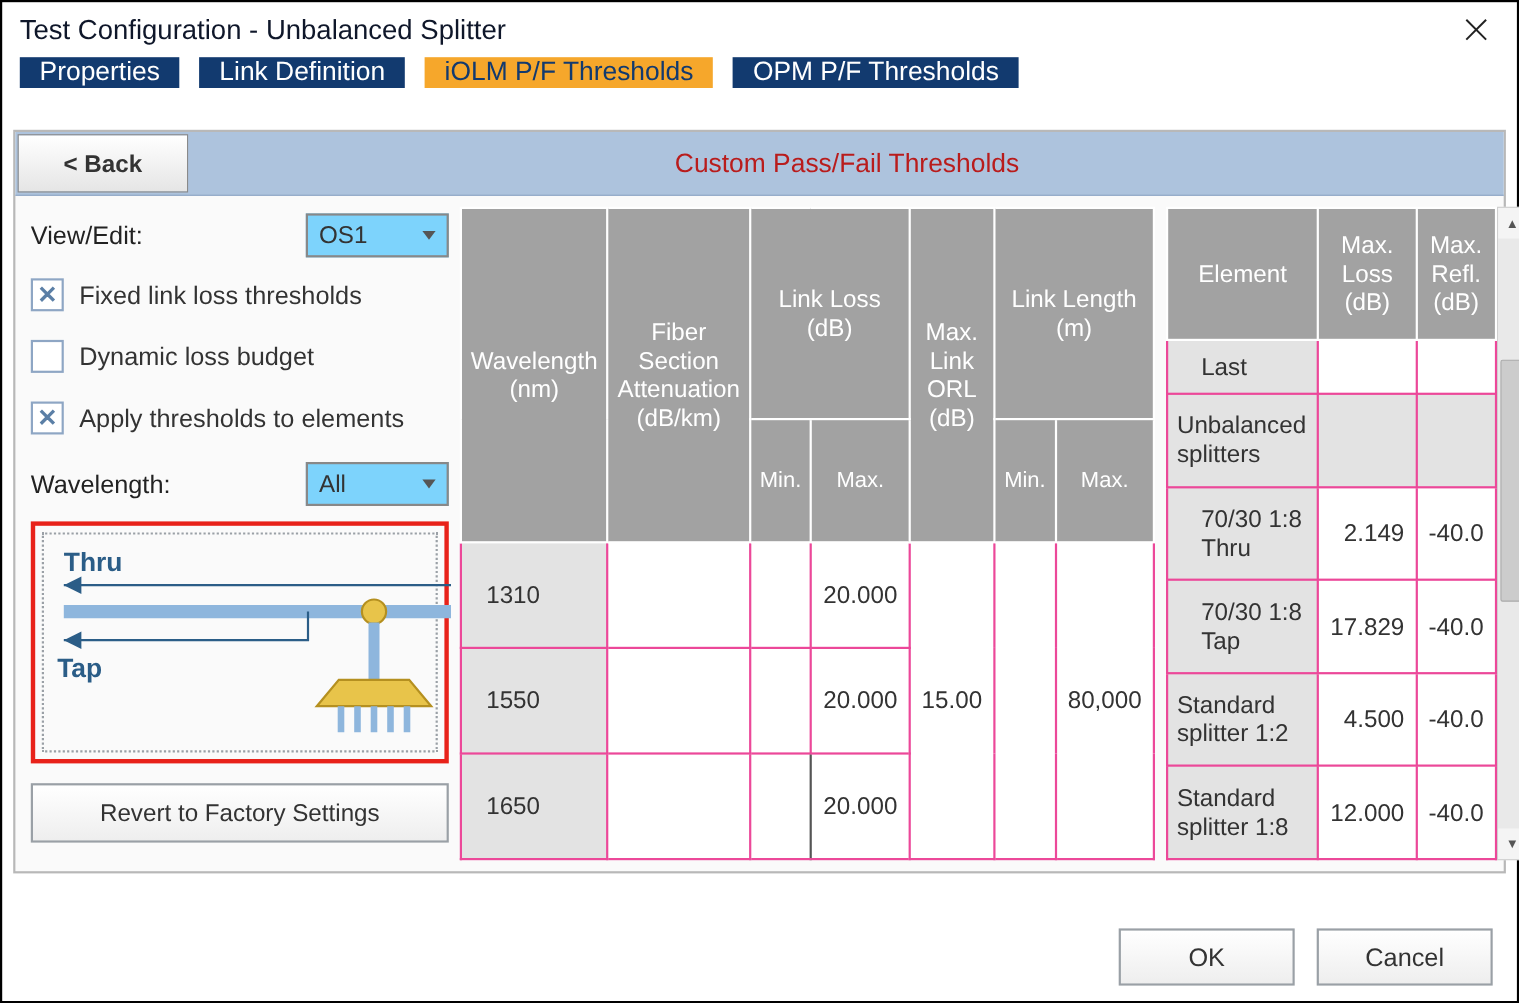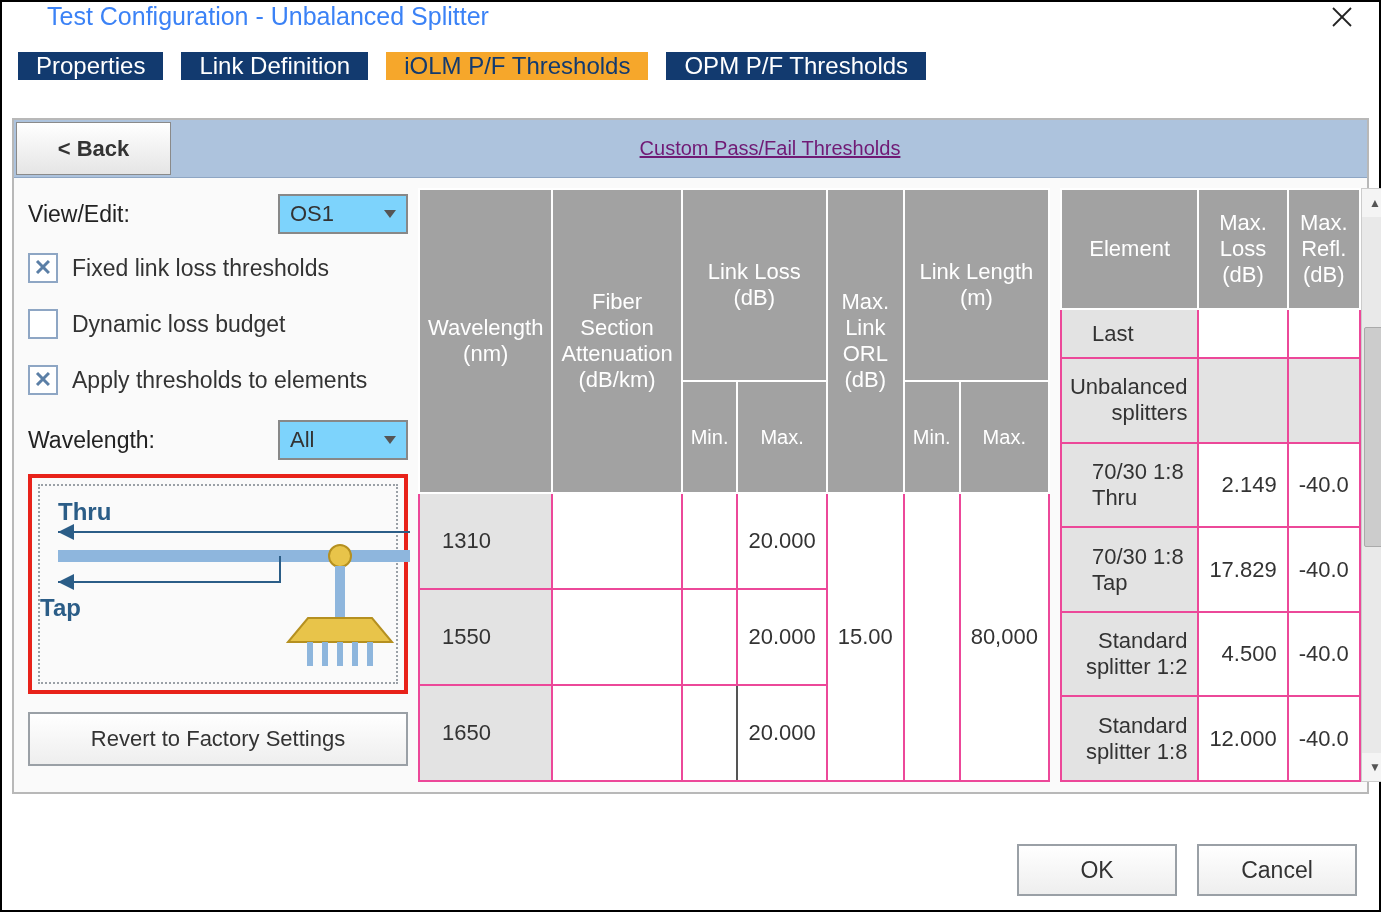--- a/index.html
+++ b/index.html
@@ -1,58 +1,58 @@
 <!DOCTYPE html>
 <html><head>
 <meta charset="utf-8">
 <style>
   * { box-sizing: border-box; }
   html, body { margin: 0; padding: 0; font-family: "Segoe UI", Tahoma, sans-serif; font-size: 19px; color: #333; background: #fff; }
   .window { width: 1381px; height: 912px; border: 2px solid #000; position: relative; background: #fff; }
 
-  .titlebar { height: 50px; display: flex; padding: 0 16px; font-size: 25px; color: #3b82f6; margin-left: 29px; }
+  .titlebar { height: 50px; display: flex; align-items: center; padding: 0 16px; font-size: 25px; color: #0f172a; }
   .titlebar .spacer { flex: 1; }
   .close-x { font-size: 26px; font-weight: 300; padding: 4px 10px; line-height: 1; }
   .close-x svg { display: block; }
 
   .tabbar { height: 60px; display: flex; align-items: flex-start; padding: 0 16px; gap: 18px; }
   .tab { display: flex; align-items: center; padding: 0 18px; font-size: 24px; cursor: pointer; color: #fff; background: #123a6f; }
   .tab.active { background: #f6a72b; color: #123a6f; font-weight: 500; }
 
   .body-wrap { border: 2px solid #b8b8b8; margin: 6px 10px 0 10px; background: #fafafa; }
 
   .banner { display: flex; align-items: stretch; height: 58px; background: #adc3dd; border-bottom: 1px solid #8ea6c4; }
   .back-btn { width: 155px; background: linear-gradient(#fff, #e5e5e5); border: 1px solid #8a8a8a; display: flex; align-items: center; justify-content: center; font-weight: 700; font-size: 22px; cursor: pointer; margin: 2px; }
-  .banner-title { flex: 1; display: flex; align-items: center; justify-content: center; font-size: 20px; color: #701a75; text-decoration: underline; }
+  .banner-title { flex: 1; display: flex; align-items: center; justify-content: center; font-size: 24px; color: #b91c1c; }
 
   .content { display: flex; align-items: stretch; padding: 10px 10px 10px 10px; gap: 10px; height: 614px; }
 
   
   .left { width: 420px; display: flex; flex-direction: column; gap: 8px; padding: 4px 0 0 4px; }
   .field-row { display: flex; align-items: center; height: 44px; }
   .field-label { width: 250px; font-size: 23px; color: #222; }
   .select { flex: 0 0 130px; height: 40px; border: 2px solid #888; display: flex; align-items: center; padding: 0 10px; font-size: 22px; background: #7dd3fc; cursor: pointer; position: relative; }
   .select::after { content: ""; position: absolute; right: 10px; top: 50%; width: 0; height: 0; border-left: 6px solid transparent; border-right: 6px solid transparent; border-top: 8px solid #555; transform: translateY(-50%); }
   .chk-row { display: flex; align-items: center; gap: 14px; height: 48px; font-size: 23px; }
   .chk { width: 30px; height: 30px; border: 2px solid #8ea6c4; background: #fff; display: flex; align-items: center; justify-content: center; color: #5b7fa6; font-weight: 900; font-size: 22px; cursor: pointer; }
 
   .diagram-box { margin-top: 4px; border: 4px solid #e8221a; padding: 6px; }
   .diagram-inner { border: 2px dotted #9aa0a6; padding: 14px 12px 6px 12px; position: relative; height: 200px; }
   .diag-label { color: #2b5d87; font-size: 24px; font-weight: 600; }
   .diag-thru { position: absolute; top: 12px; left: 18px; }
-  .diag-tap { position: absolute; top: 108px; left: 0; }
+  .diag-tap { position: absolute; top: 108px; left: 12px; }
   .revert-btn { height: 54px; border: 2px solid #9aa0a6; background: linear-gradient(#fff, #eee); display: flex; align-items: center; justify-content: center; font-size: 22px; cursor: pointer; margin-top: 10px; }
 
   
   .right { flex: 1; display: flex; flex-direction: row; gap: 10px; }
   table { border-collapse: collapse; width: 100%; font-size: 22px; }
   th { background: #a2a2a2; color: #fff; font-weight: 500; border: 2px solid #fff; padding: 4px 8px; }
   td { border: 2px solid #ec4899; padding: 4px 10px; background: #fff; height: 24px; }
   td.rowhdr { background: #e3e3e3; text-align: left; padding-left: 22px; }
-  td.sectionhdr { background: #e3e3e3; text-align: right; padding-left: 8px; margin-left: 41px; }
+  td.sectionhdr { background: #e3e3e3; text-align: left; padding-left: 8px; margin-left: 41px; }
   td.num { text-align: right; }
   td.empty { background: #fff; }
   .tbl1 th { height: 50px; }
   .tbl1 th.sub { height: 36px; font-size: 20px; }
 
   .tbl2wrap { display: flex; align-items: stretch; border: none; position: relative; }
   .tbl2wrap table { flex: 1; }
   .tbl2wrap th { height: 86px; }
   .tbl2 td.rowhdr { padding-left: 30px; }
   .scroll-col { width: 26px; display: flex; flex-direction: column; background: #eee; border: 1px solid #ccc; }

